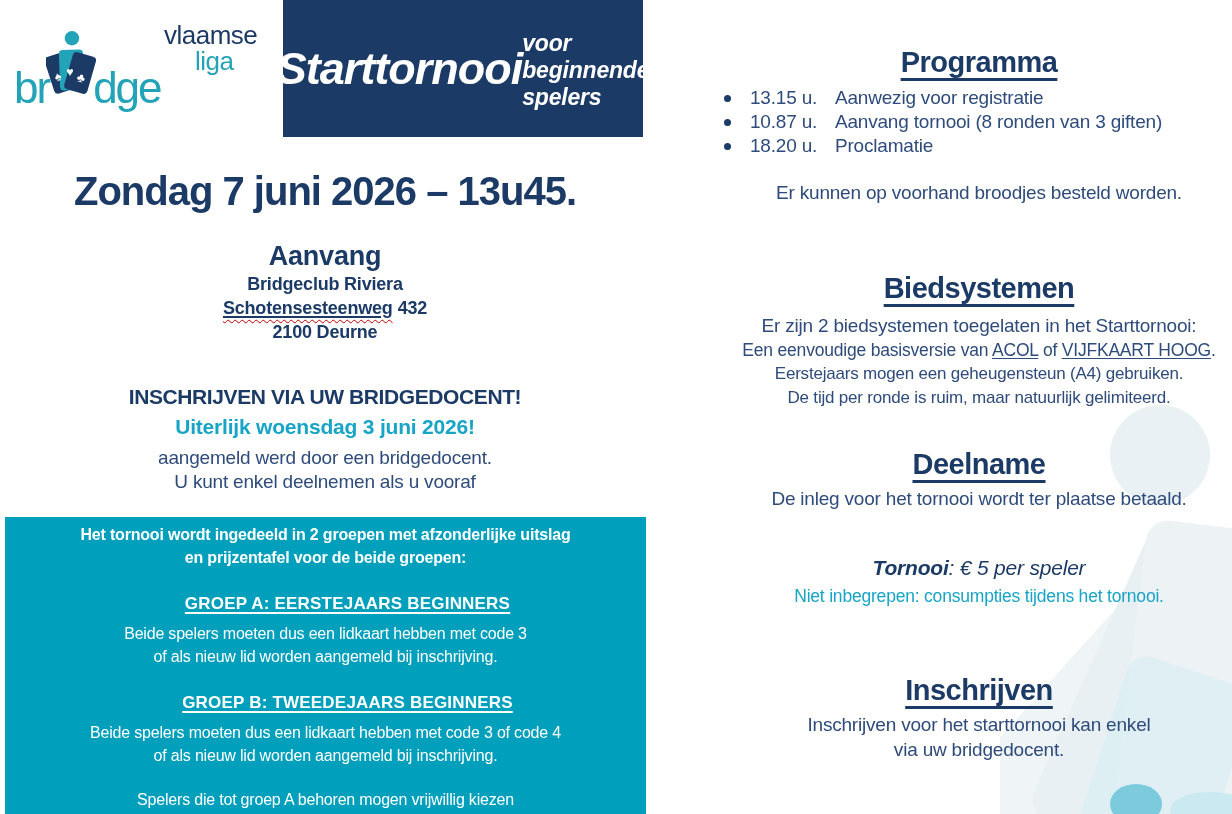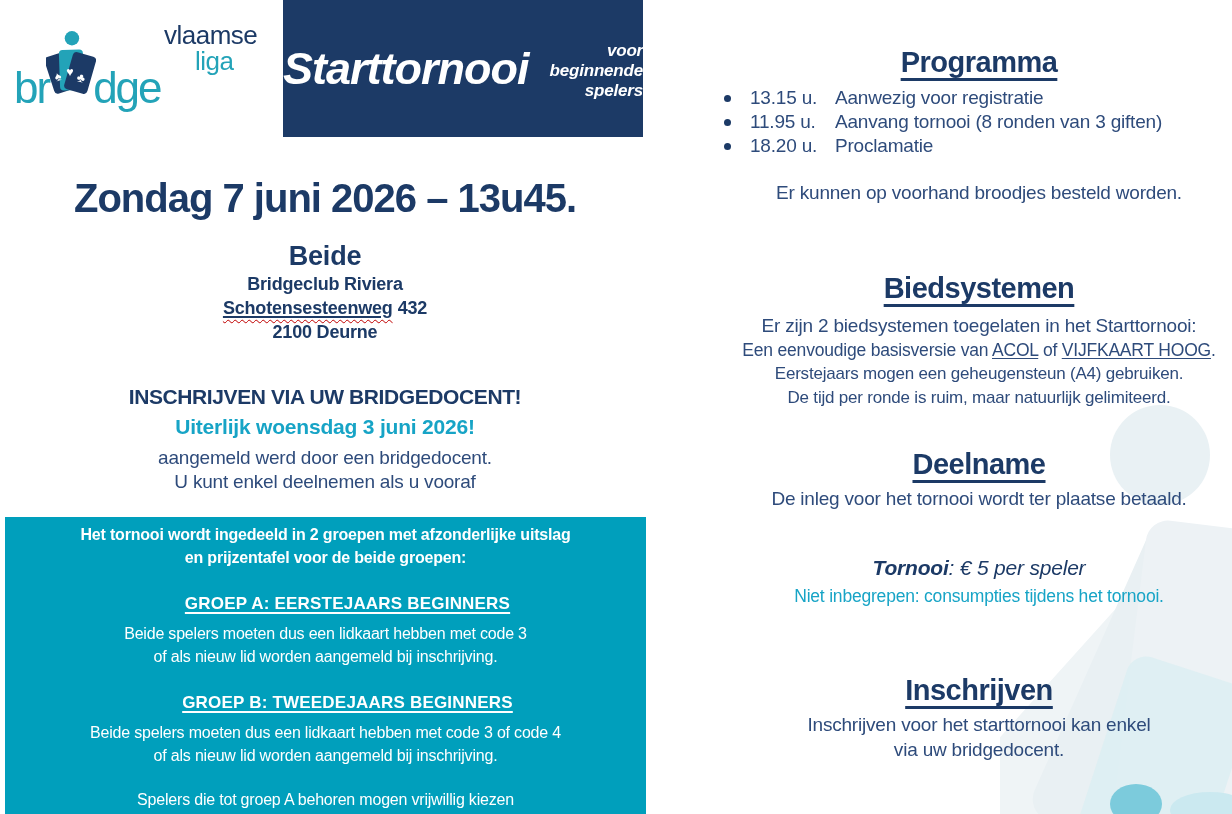--- a/index.html
+++ b/index.html
@@ -23,23 +23,23 @@
   .fan{width:50px;height:78px;margin:0 -3px;}
   .logo-vlaamse{position:absolute;left:150px;top:0;font-size:26px;color:var(--navy);letter-spacing:-0.5px;}
   .logo-liga{position:absolute;left:181px;top:26px;font-size:26px;color:var(--logo-teal);letter-spacing:-0.5px;}
   .logo-tagline{position:absolute;left:0;top:78px;font-size:20px;font-weight:bold;color:var(--navy);}
   
   .banner{
     position:absolute;left:283px;top:0;width:360px;height:137px;background:var(--navy);
     display:flex;flex-direction:row;align-items:center;justify-content:center;z-index:2;
   }
   .banner-title{color:#fff;font-size:45px;font-weight:bold;font-style:italic;letter-spacing:-1px;line-height:1.05;}
-  .banner-sub{color:#fff;font-size:17px;font-weight:bold;font-style:italic;margin-top:4px;text-align:right;}
-  
-  .date-heading{position:absolute;left:0;top:176px;width:650px;text-align:center;
+  .banner-sub{color:#fff;font-size:23px;font-weight:bold;font-style:italic;margin-top:4px;}
+  
+  .date-heading{position:absolute;left:0;top:169px;width:650px;text-align:center;
     font-size:40px;font-weight:bold;color:var(--navy);letter-spacing:-1px;z-index:1;}
   .venue{position:absolute;left:0;top:240px;width:650px;text-align:center;color:var(--navy);z-index:1;}
   .venue-city{font-size:27px;font-weight:bold;line-height:32px;}
   .venue-line{font-size:18px;font-weight:bold;line-height:24px;}
   .street-wavy{
     text-decoration-line:underline;text-decoration-style:wavy;
     text-decoration-color:var(--red);text-decoration-thickness:1px;text-underline-offset:5px;
   }
   .street-solid{
     text-decoration-line:underline;text-decoration-style:solid;
@@ -119,21 +119,21 @@
   </div>
 
   <div class="banner">
     <div class="banner-title">Starttornooi</div>
     <div class="banner-sub">voor beginnende spelers</div>
   </div>
 
   <div class="date-heading">Zondag 7 juni 2026 – 13u45.</div>
 
   <div class="venue">
-    <div class="venue-city">Beide</div>
+    <div class="venue-city">Aanvang</div>
     <div class="venue-line">Bridgeclub Riviera</div>
     <div class="venue-line"><span class="street-wavy"><span class="street-solid">Schotensesteenweg</span></span><span class="street-nr">432</span></div>
     <div class="venue-line">2100 Deurne</div>
   </div>
 
   <div class="register">
     <div class="register-l1">INSCHRIJVEN VIA UW BRIDGEDOCENT!</div>
     <div class="register-l2">Uiterlijk woensdag 3 juni 2026!</div>
     <div class="register-note">
       <div>aangemeld werd door een bridgedocent.</div>
@@ -170,21 +170,21 @@
         <span class="prog-dot">
             <i></i>
           </span>
         <span class="prog-time">13.15 u.</span>
         <span class="prog-label">Aanwezig voor registratie</span>
       </div>
       <div class="prog-row">
         <span class="prog-dot">
             <i></i>
           </span>
-        <span class="prog-time">11.95 u.</span>
+        <span class="prog-time">10.87 u.</span>
         <span class="prog-label">Aanvang tornooi (8 ronden van 3 giften)</span>
       </div>
       <div class="prog-row">
         <span class="prog-dot">
             <i></i>
           </span>
         <span class="prog-time">18.20 u.</span>
         <span class="prog-label">Proclamatie</span>
       </div>
     </div>

